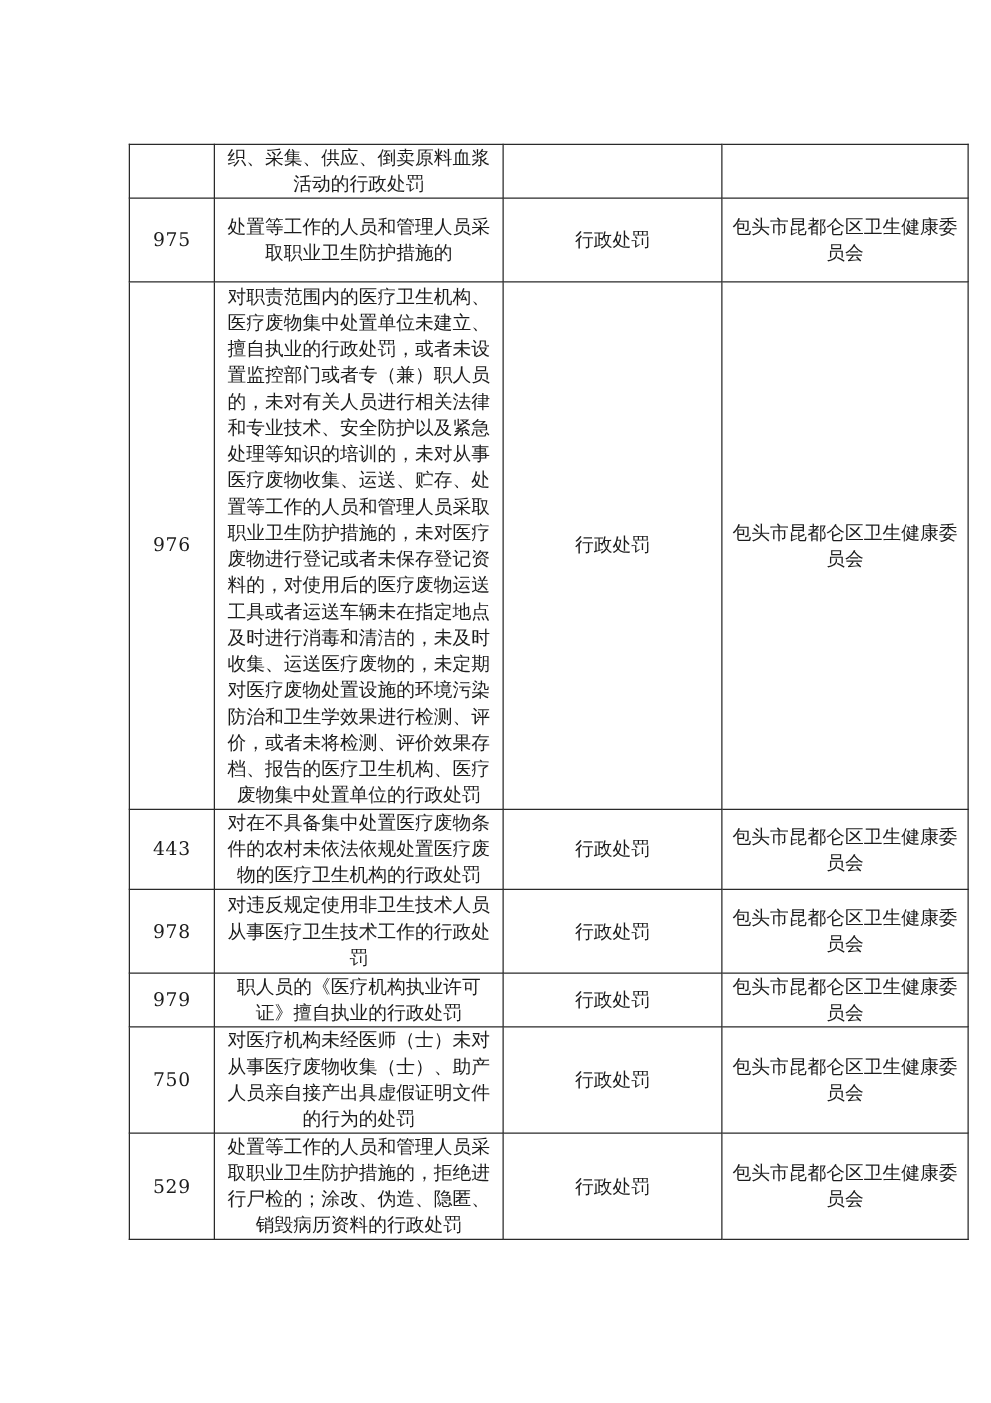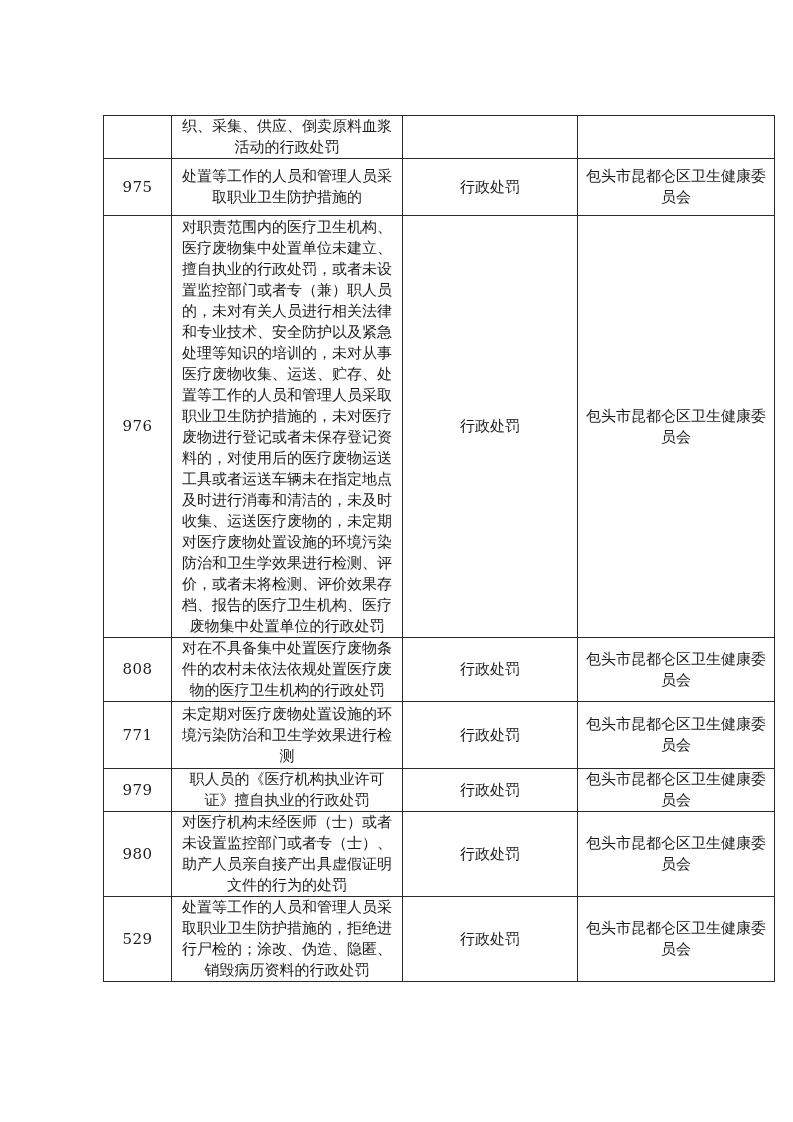--- a/index.html
+++ b/index.html
@@ -51,53 +51,53 @@
       <col style="width:175px">
       <col style="width:197px">
     </colgroup>
     <tbody id="table-body">
         <tr style="height: 43px;">
           <td class="col-no"></td>
           <td class="col-item">织、采集、供应、倒卖原料血浆活动的行政处罚</td>
           <td class="col-type"></td>
           <td class="col-authority"></td>
         </tr>
-        <tr style="height: 57px;">
+        <tr style="height: 67px;">
           <td class="col-no">975</td>
           <td class="col-item">处置等工作的人员和管理人员采取职业卫生防护措施的</td>
           <td class="col-type">行政处罚</td>
           <td class="col-authority">包头市昆都仑区卫生健康委员会</td>
         </tr>
         <tr style="height: 422px;">
           <td class="col-no">976</td>
           <td class="col-item">对职责范围内的医疗卫生机构、医疗废物集中处置单位未建立、擅自执业的行政处罚，或者未设置监控部门或者专（兼）职人员的，未对有关人员进行相关法律和专业技术、安全防护以及紧急处理等知识的培训的，未对从事医疗废物收集、运送、贮存、处置等工作的人员和管理人员采取职业卫生防护措施的，未对医疗废物进行登记或者未保存登记资料的，对使用后的医疗废物运送工具或者运送车辆未在指定地点及时进行消毒和清洁的，未及时收集、运送医疗废物的，未定期对医疗废物处置设施的环境污染防治和卫生学效果进行检测、评价，或者未将检测、评价效果存档、报告的医疗卫生机构、医疗废物集中处置单位的行政处罚</td>
           <td class="col-type">行政处罚</td>
           <td class="col-authority">包头市昆都仑区卫生健康委员会</td>
         </tr>
         <tr style="height: 61px;">
-          <td class="col-no">808</td>
+          <td class="col-no">443</td>
           <td class="col-item">对在不具备集中处置医疗废物条件的农村未依法依规处置医疗废物的医疗卫生机构的行政处罚</td>
           <td class="col-type">行政处罚</td>
           <td class="col-authority">包头市昆都仑区卫生健康委员会</td>
         </tr>
         <tr style="height: 67px;">
-          <td class="col-no">771</td>
-          <td class="col-item">未定期对医疗废物处置设施的环境污染防治和卫生学效果进行检测</td>
+          <td class="col-no">978</td>
+          <td class="col-item">对违反规定使用非卫生技术人员从事医疗卫生技术工作的行政处罚</td>
           <td class="col-type">行政处罚</td>
           <td class="col-authority">包头市昆都仑区卫生健康委员会</td>
         </tr>
         <tr style="height: 39px;">
           <td class="col-no">979</td>
           <td class="col-item">职人员的《医疗机构执业许可证》擅自执业的行政处罚</td>
           <td class="col-type">行政处罚</td>
           <td class="col-authority">包头市昆都仑区卫生健康委员会</td>
         </tr>
         <tr style="height: 84px;">
-          <td class="col-no">980</td>
-          <td class="col-item">对医疗机构未经医师（士）或者未设置监控部门或者专（士）、助产人员亲自接产出具虚假证明文件的行为的处罚</td>
+          <td class="col-no">750</td>
+          <td class="col-item">对医疗机构未经医师（士）未对从事医疗废物收集（士）、助产人员亲自接产出具虚假证明文件的行为的处罚</td>
           <td class="col-type">行政处罚</td>
           <td class="col-authority">包头市昆都仑区卫生健康委员会</td>
         </tr>
         <tr style="height: 84px;">
           <td class="col-no">529</td>
           <td class="col-item">处置等工作的人员和管理人员采取职业卫生防护措施的，拒绝进行尸检的；涂改、伪造、隐匿、销毁病历资料的行政处罚</td>
           <td class="col-type">行政处罚</td>
           <td class="col-authority">包头市昆都仑区卫生健康委员会</td>
         </tr>
       </tbody>

